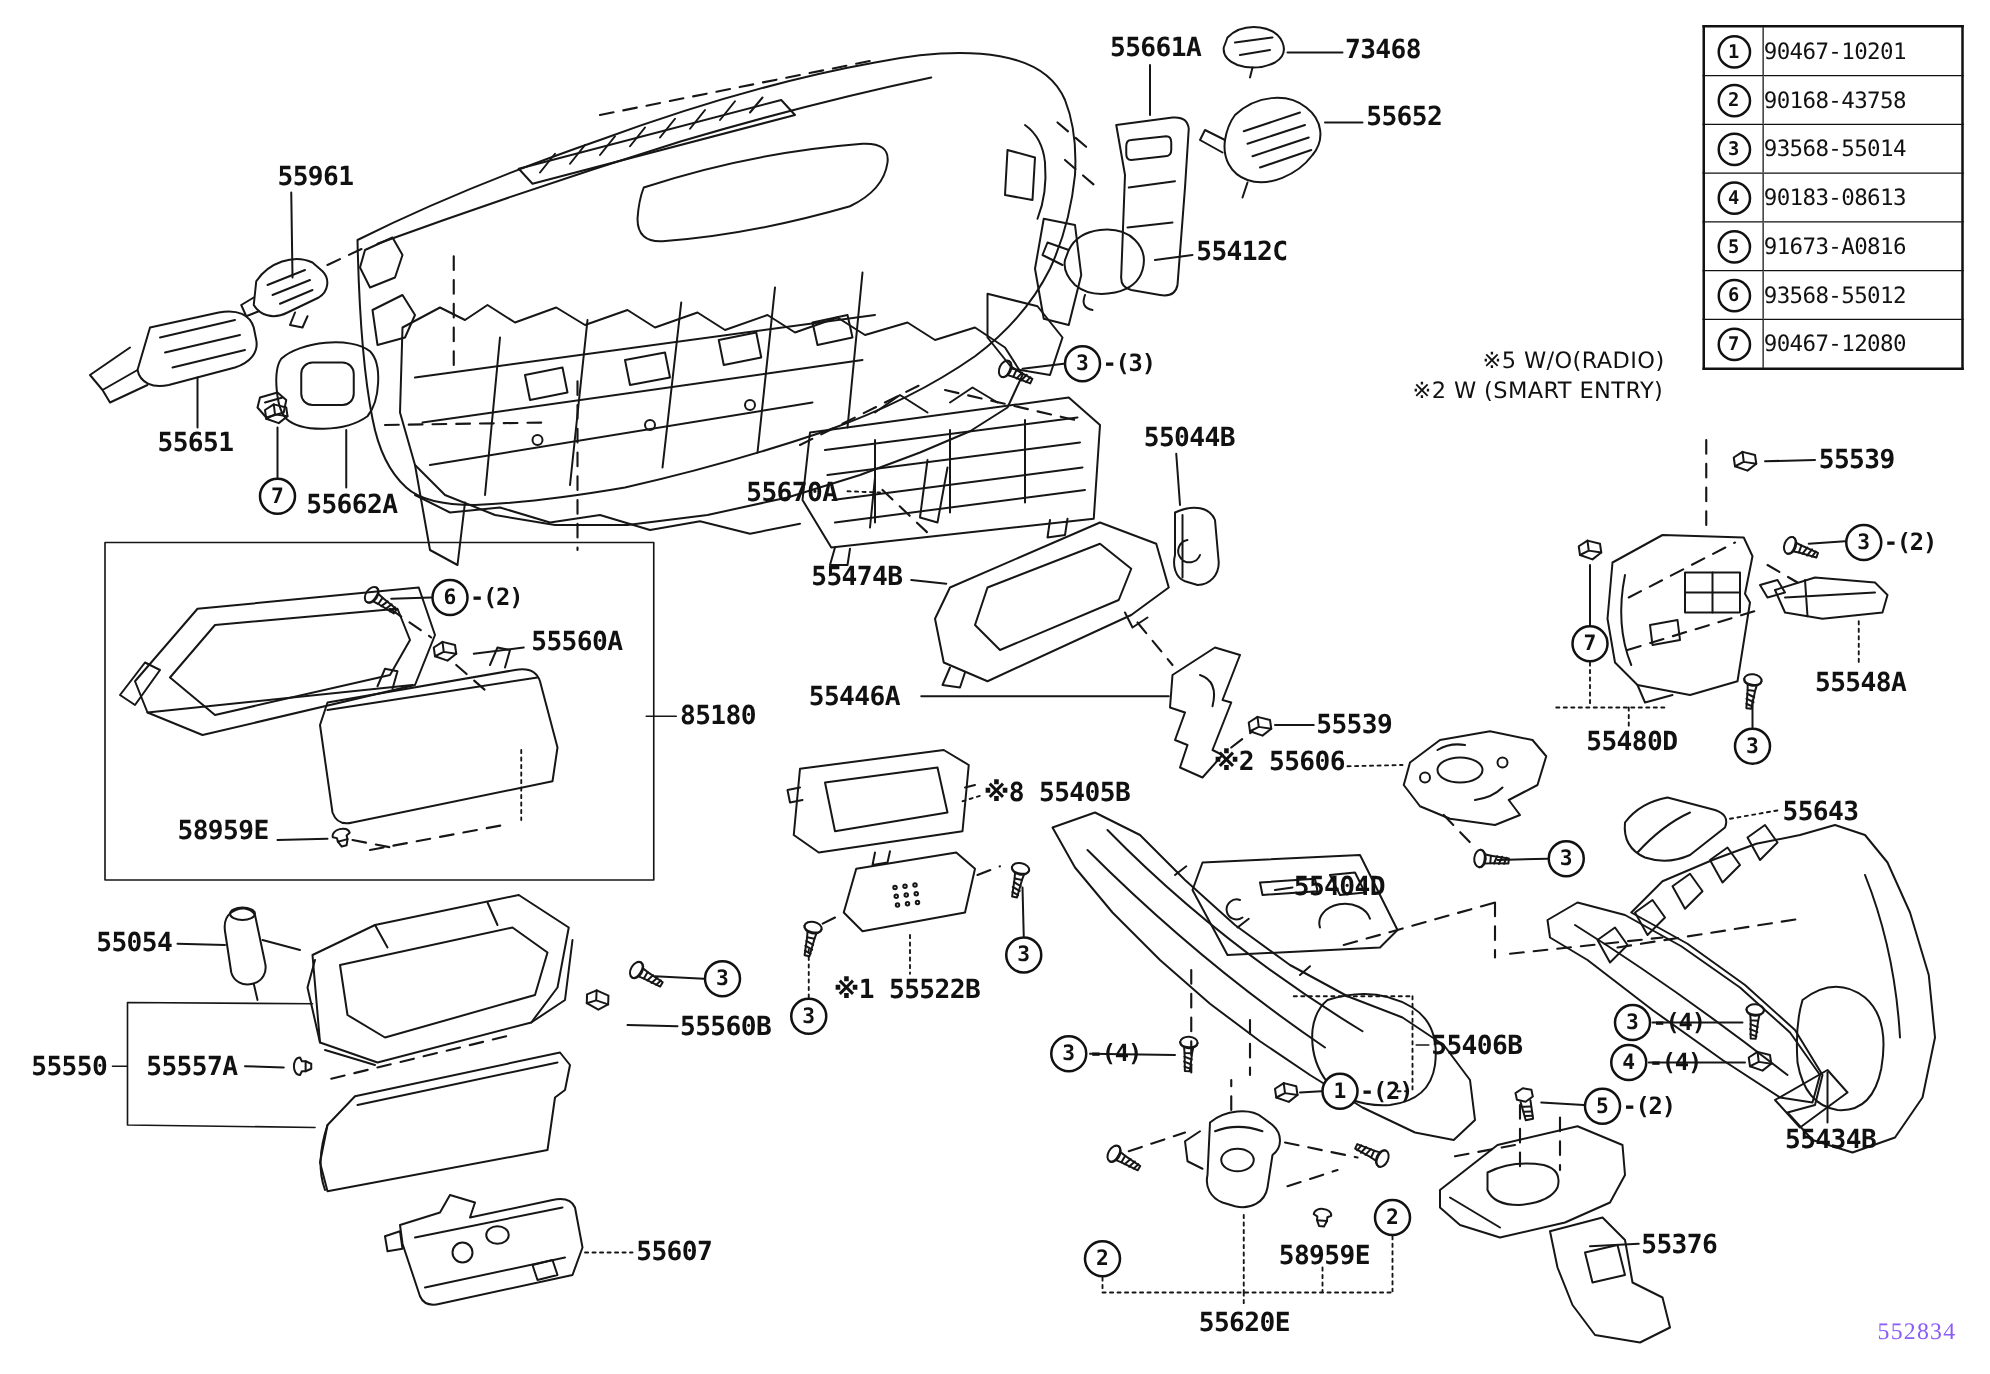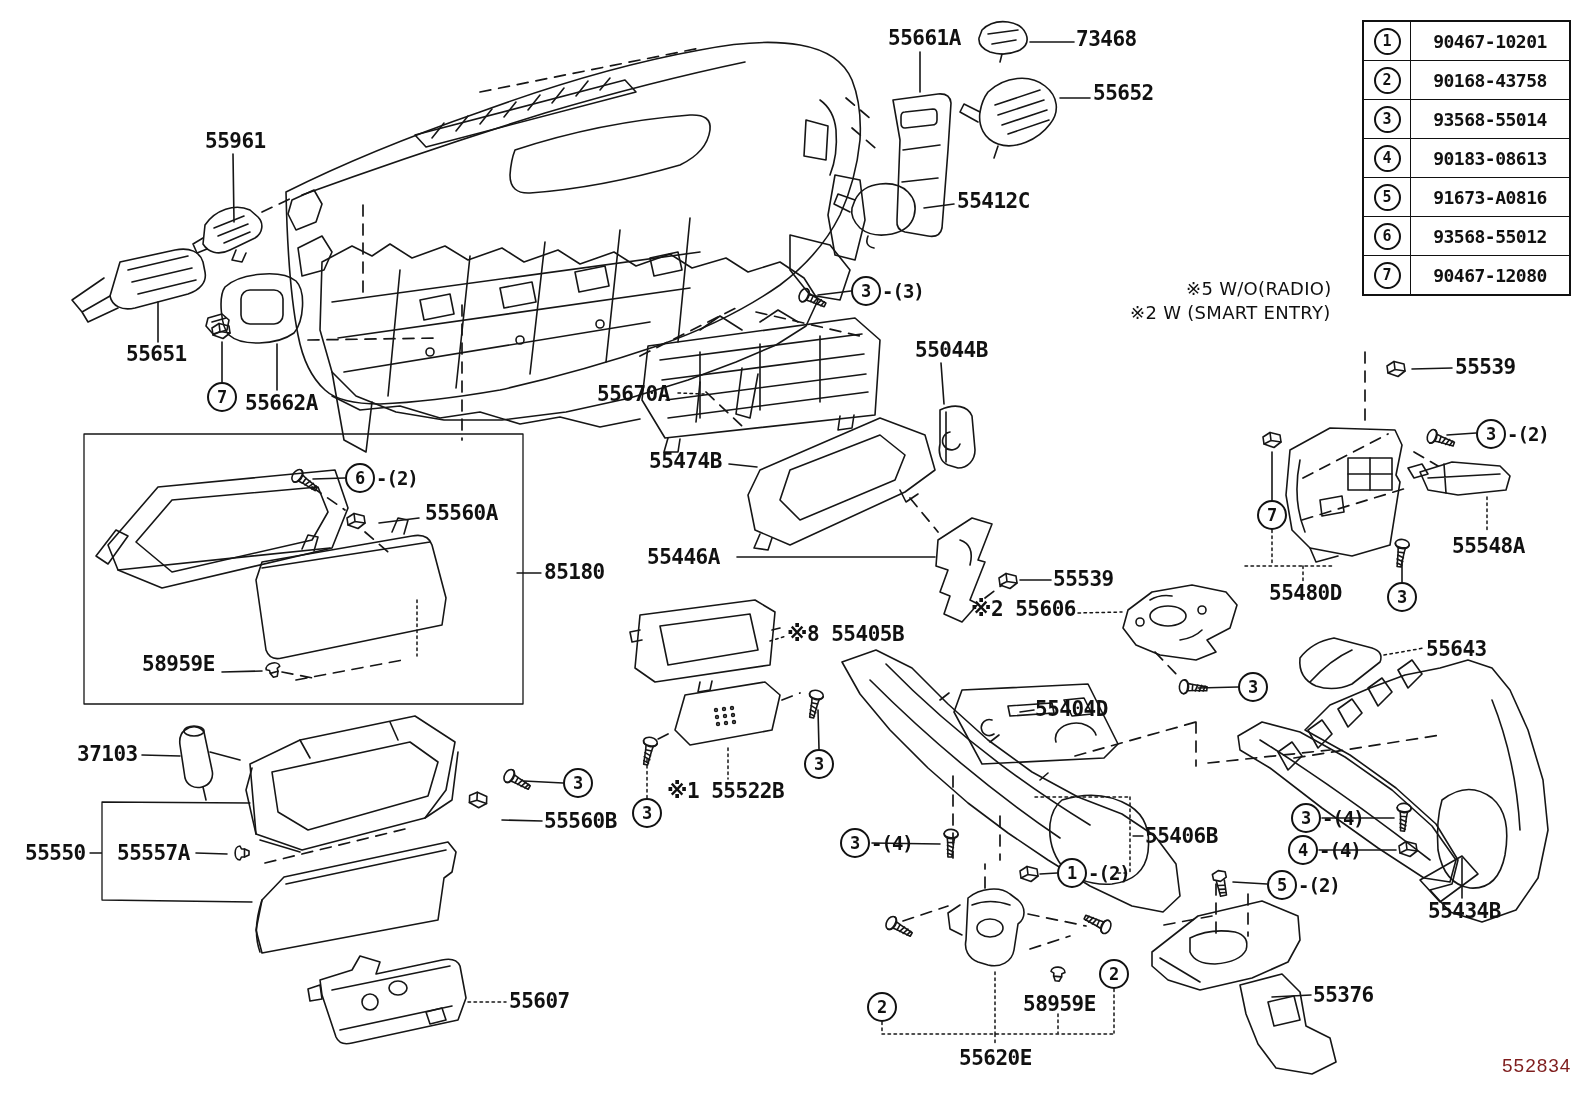--- a/index.html
+++ b/index.html
@@ -11,25 +11,25 @@
   svg.art .dot{stroke-dasharray:2.5 3.5;stroke-width:1.5}
   svg.art .thin{stroke-width:1.3}
   .plabel{position:absolute;font-size:21px;font-weight:bold;letter-spacing:-0.5px;white-space:nowrap;line-height:1;cursor:pointer}
   .callout{position:absolute;display:flex;align-items:center;height:30px;cursor:pointer}
   .cc{display:inline-flex;align-items:center;justify-content:center;width:30px;height:30px;
       border:2.4px solid #111;border-radius:50%;font-size:17px;font-weight:bold;box-sizing:border-box;background:#fff}
   .cs{font-size:19px;font-weight:bold;letter-spacing:-1px;margin-left:1px;white-space:nowrap}
   .ftable{position:absolute;left:1362px;top:20px;border-collapse:collapse;border:2.5px solid #111;background:#fff}
   .ftable td{border:1.8px solid #111;height:38px;padding:0}
   .ftable td.fref{width:46px;text-align:center;border-right-style:dotted}
-  .ftable td.fpn{width:158px;text-align:center;font-size:18px;font-weight:bold;letter-spacing:-0.5px}
+  .ftable td.fpn{width:158px;font-size:18px;font-weight:normal;letter-spacing:-0.5px}
   .tcc{display:inline-flex;align-items:center;justify-content:center;width:27px;height:27px;
        border:2px solid #111;border-radius:50%;font-size:15px;font-weight:bold;box-sizing:border-box}
   .note{position:absolute;font-family:"DejaVu Sans",sans-serif;font-size:18px;letter-spacing:0.3px;white-space:nowrap}
-  .dcode{position:absolute;font-family:Liberation Sans, sans-serif;font-size:19px;color:#7f1d1d;letter-spacing:1px}
+  .dcode{position:absolute;font-family:Liberation Serif, serif;font-size:19px;color:#8b5cf6;letter-spacing:1px}
 </style>
 </head>
 <body>
 
 <div class="canvas">
 
 <svg class="art" width="1592" height="1099" viewBox="0 0 1592 1099">
   <defs>
     <g id="screw">
       <ellipse cx="0" cy="-2" rx="7" ry="4.6"></ellipse>
@@ -353,38 +353,38 @@
     <path class="dsh" d="M1365,352 L1365,428 M1303,478 L1388,434 M1414,452 L1438,466 M1302,520 L1410,487"></path>
     <path class="dsh" d="M903,921 L948,906 M1028,914 L1086,926 M1030,949 L1070,936 M985,888 L985,864"></path>
     <path class="dsh" d="M1216,884 L1216,936 M1248,894 L1248,936 M1164,925 L1212,916"></path>
     <path class="dsh" d="M265,863 L405,829"></path>
     <path class="dsh" d="M312,487 L345,510 M365,532 L388,552"></path>
     <path class="dsh" d="M296,680 L408,659 M282,672 L318,679"></path>
     <path class="dot" d="M417,600 L417,656"></path>
   </g>
 </svg>
 
-<div class="plabel" style="left:205px;top:131px">55961</div>
+<div class="plabel" style="left:222px;top:131px">55961</div>
 <div class="plabel" style="left:126px;top:344px">55651</div>
 <div class="plabel" style="left:245px;top:393px">55662A</div>
 <div class="plabel" style="left:888px;top:28px">55661A</div>
 <div class="plabel" style="left:1076px;top:29px">73468</div>
 <div class="plabel" style="left:1093px;top:83px">55652</div>
 <div class="plabel" style="left:957px;top:191px">55412C</div>
 <div class="plabel" style="left:597px;top:384px">55670A</div>
 <div class="plabel" style="left:915px;top:340px">55044B</div>
 <div class="plabel" style="left:649px;top:451px">55474B</div>
 <div class="plabel" style="left:425px;top:503px">55560A</div>
 <div class="plabel" style="left:544px;top:562px">85180</div>
 <div class="plabel" style="left:647px;top:547px">55446A</div>
 <div class="plabel" style="left:1053px;top:569px">55539</div>
 <div class="plabel" style="left:971px;top:599px">※2 55606</div>
 <div class="plabel" style="left:787px;top:624px">※8 55405B</div>
 <div class="plabel" style="left:142px;top:654px">58959E</div>
-<div class="plabel" style="left:77px;top:744px">37103</div>
+<div class="plabel" style="left:77px;top:744px">55054</div>
 <div class="plabel" style="left:667px;top:781px">※1 55522B</div>
 <div class="plabel" style="left:544px;top:811px">55560B</div>
 <div class="plabel" style="left:25px;top:843px">55550</div>
 <div class="plabel" style="left:117px;top:843px">55557A</div>
 <div class="plabel" style="left:1035px;top:699px">55404D</div>
 <div class="plabel" style="left:1145px;top:826px">55406B</div>
 <div class="plabel" style="left:1426px;top:639px">55643</div>
 <div class="plabel" style="left:1455px;top:357px">55539</div>
 <div class="plabel" style="left:1452px;top:536px">55548A</div>
 <div class="plabel" style="left:1269px;top:583px">55480D</div>

